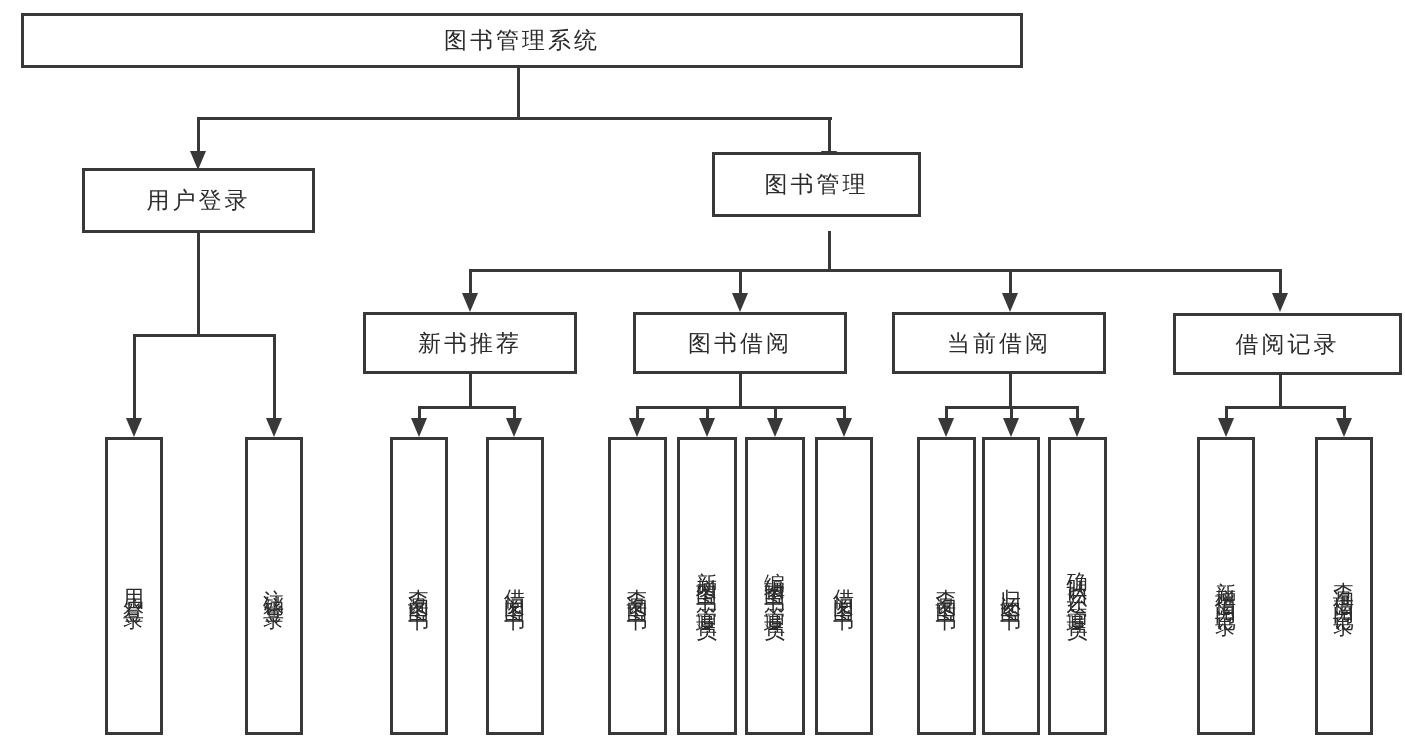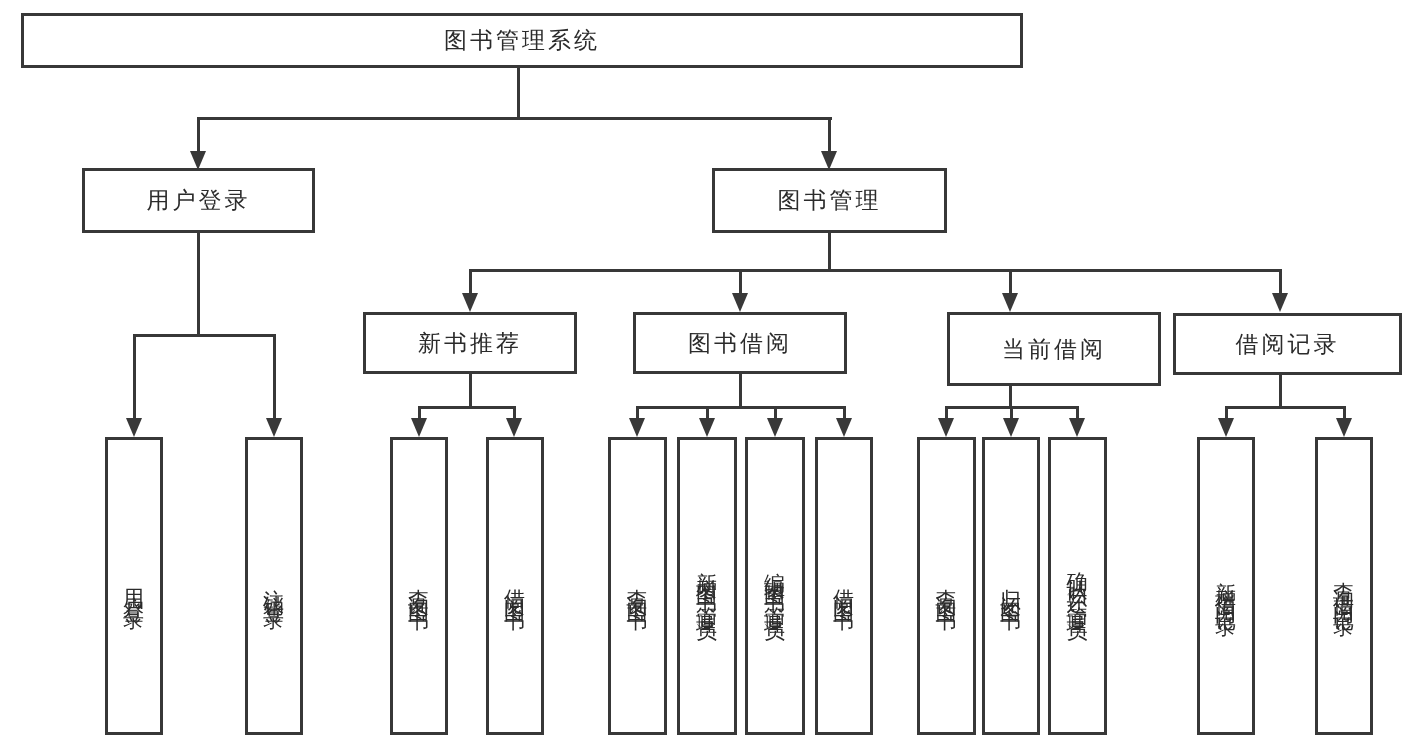--- a/index.html
+++ b/index.html
@@ -142,33 +142,33 @@
   <div class="arrowhead" style="left:1336px; top:418px;"></div>
 
   <div class="node root" style="left:21px; top:13px; width:1002px; height:55px;">
     <span>图书管理系统</span>
   </div>
 
   <div class="node hbox" style="left:82px; top:168px; width:233px; height:65px;">
     <span>用户登录</span>
   </div>
 
-  <div class="node hbox" style="left:712px; top:168px; width:235px; height:65px;text-align:center;">
+  <div class="node hbox" style="left:712px; top:152px; width:209px; height:65px;text-align:center;">
     <span>图书管理</span>
   </div>
 
   <div class="node hbox" style="left:633px; top:312px; width:214px; height:62px;">
     <span>图书借阅</span>
   </div>
 
   <div class="node hbox" style="left:363px; top:312px; width:214px; height:62px;">
     <span>新书推荐</span>
   </div>
 
-  <div class="node hbox" style="left:947px; top:312px; width:214px; height:74px;">
+  <div class="node hbox" style="left:892px; top:312px; width:214px; height:62px;">
     <span>当前借阅</span>
   </div>
 
   <div class="node hbox" style="left:1173px; top:313px; width:229px; height:62px;">
     <span>借阅记录</span>
   </div>
 
   <div class="leaf" style="left:105px; width:58px;">
     <span class="vtext">用户登录</span>
   </div>

